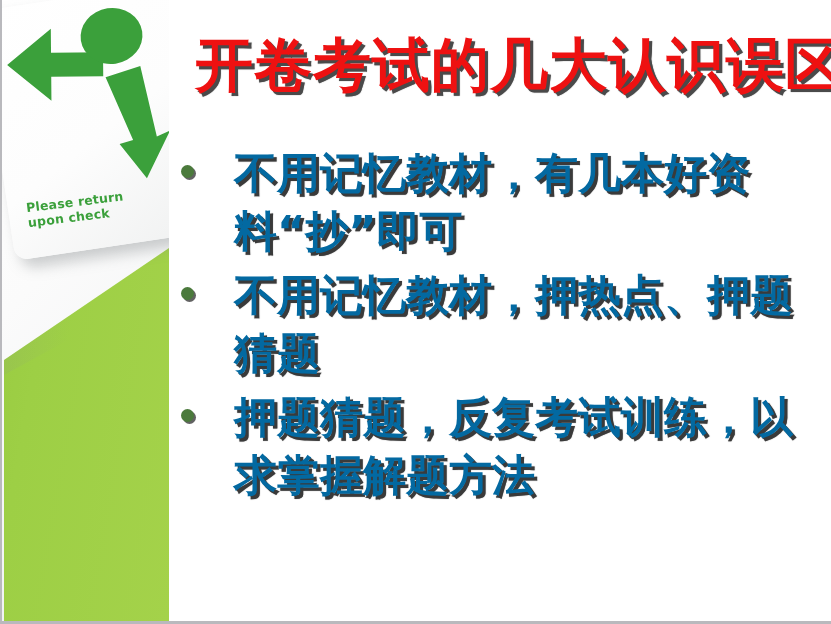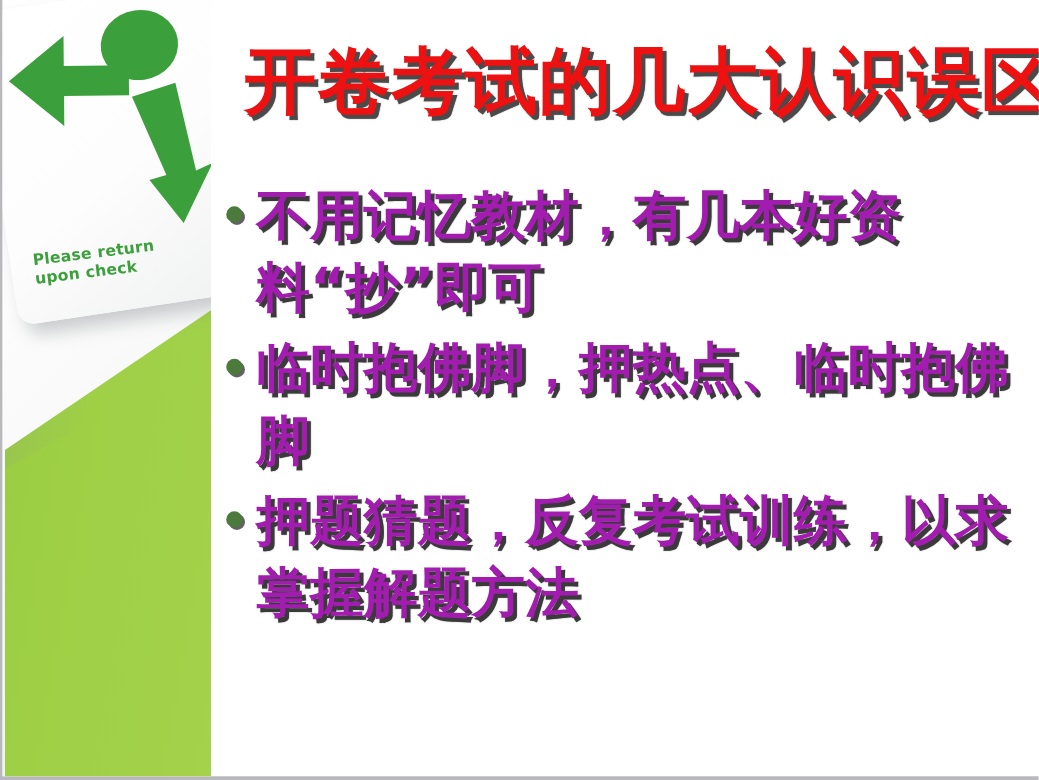--- a/index.html
+++ b/index.html
@@ -145,29 +145,30 @@
     height: 13px;
     margin-top: 21px;
     margin-right: 11px;
     margin-left: 4px;
     border-radius: 50%;
     background: #4b7a3c;
     box-shadow: 2px 2px 0 rgba(45,45,45,0.75);
   }
   .bullet-text {
     flex: 1 1 auto;
-    color: #a21caf;
+    color: #0369a1;
     font-size: 43px;
     font-weight: bold;
     line-height: 58px;
     letter-spacing: 0px;
     text-shadow:
       3px 3px 0 #3a3a3a,
       3px 3px 1px rgba(35,35,35,0.65);
     font-family: "DejaVu Sans", "Liberation Sans", sans-serif;
+    margin-left: 29px;
   }
 </style>
 </head>
 <body>
 
 <div id="slide">
 
   <div class="left-col">
     <div class="left-col-bg"></div>
     <div class="green-wedge"></div>
@@ -199,21 +200,21 @@
 
     <div class="bullets">
 
       <div class="bullet">
         <div class="bullet-marker"></div>
         <div class="bullet-text">不用记忆教材，有几本好资料“抄”即可</div>
       </div>
 
       <div class="bullet">
         <div class="bullet-marker"></div>
-        <div class="bullet-text">临时抱佛脚，押热点、临时抱佛脚</div>
+        <div class="bullet-text">不用记忆教材，押热点、押题猜题</div>
       </div>
 
       <div class="bullet">
         <div class="bullet-marker"></div>
         <div class="bullet-text">押题猜题，反复考试训练，以求掌握解题方法</div>
       </div>
 
     </div>
   </div>
 </div>

